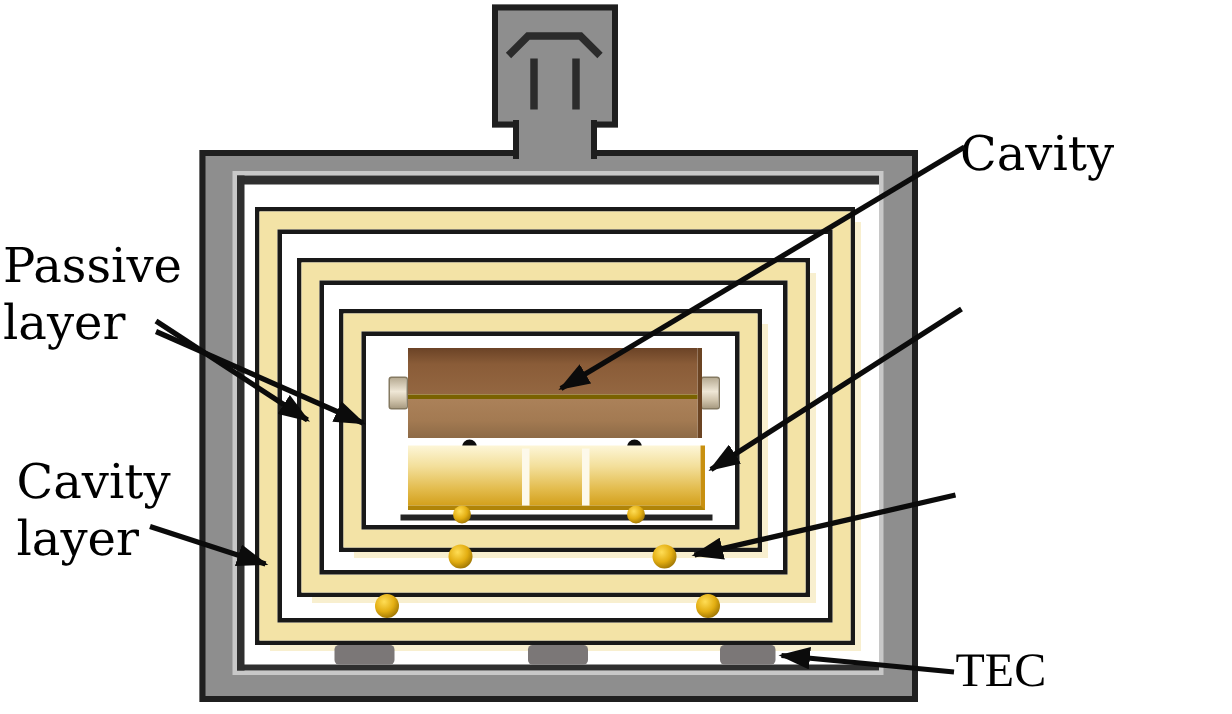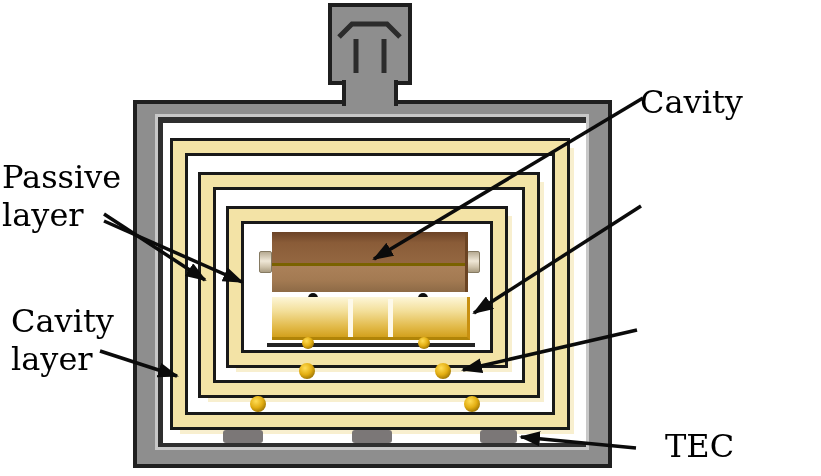--- a/index.html
+++ b/index.html
@@ -57,21 +57,21 @@
   .tec1{left:223px;width:40px;} .tec2{left:352px;width:40px;} .tec3{left:480px;width:37px;}
 
   
   .lbl{position:absolute;color:#000000;font-size:32px;line-height:38px;white-space:nowrap;}
   .lbl span{display:block;}
   .lbl-passive{left:2px;top:158px;}
   .lbl-active{left:11px;top:302px;}
   .lbl-cavity{left:640px;top:83px;}
   .lbl-base{left:640px;top:189px;}
   .lbl-balls{left:637px;top:287px;}
-  .lbl-tec{left:665px;top:427px;}
+  .lbl-tec{left:637px;top:427px;font-family:Liberation Serif, serif;}
 
   svg.overlay{position:absolute;left:0;top:0;width:821px;height:476px;z-index:50;
               pointer-events:none;}
   svg .ar{stroke:#0b0b0b;stroke-width:3.5;}
   svg .valve{stroke:#2b2b2b;stroke-width:5;fill:none;}
 </style>
 </head>
 <body>
 
 <div id="fig">

